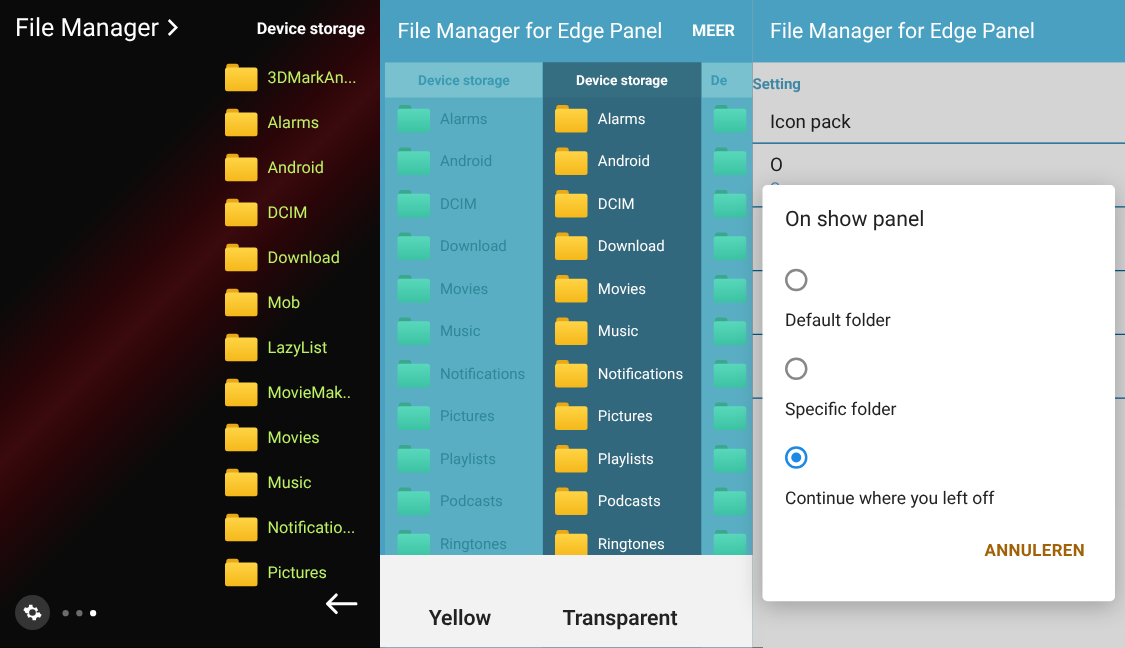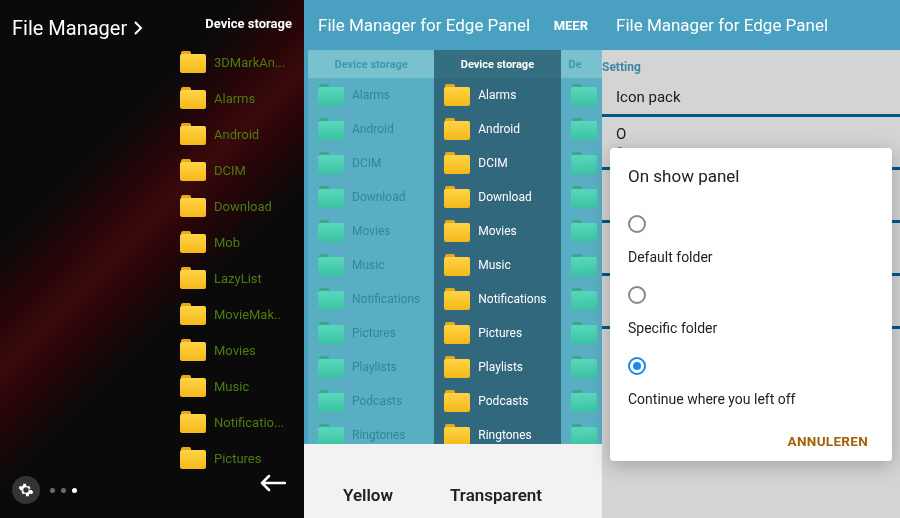--- a/index.html
+++ b/index.html
@@ -1,26 +1,26 @@
 <!DOCTYPE html>
 <html><head>
 <meta charset="utf-8">
 <style>
   * { margin: 0; padding: 0; box-sizing: border-box; font-family: -apple-system, BlinkMacSystemFont, "Segoe UI", Roboto, sans-serif; }
   body { width: 900px; height: 518px; overflow: hidden; display: flex; background: #000; }
   
   
   .p1 { width: 304px; height: 518px; position: relative; background: #0a0a0a; }
   .p1-bg { position: absolute; inset: 0; background: linear-gradient(135deg, #0a0a0a 0%, #0a0a0a 30%, #2a0508 40%, #3a0a0d 45%, #2a0508 50%, #0a0a0a 60%); }
-  .p1-head { position: absolute; top: 0; left: 0; right: 0; height: 44px; display: flex; align-items: flex-start; padding: 16px 12px; }
+  .p1-head { position: absolute; top: 0; left: 0; right: 0; height: 44px; display: flex; align-items: center; padding: 16px 12px; }
   .p1-title { color: #fff; font-size: 20px; font-weight: 400; display: flex; align-items: center; gap: 6px; }
   .p1-storage { position: absolute; top: 16px; right: 12px; color: #fff; font-size: 13px; font-weight: 700; }
   .p1-list { position: absolute; top: 44px; right: 0; width: 124px; height: calc(100% - 84px); overflow: hidden; }
   .p1-item { display: flex; align-items: center; height: 36px; gap: 8px; }
-  .p1-item-label { color: #4d7c0f; font-size: 13px; white-space: nowrap; overflow: hidden; text-overflow: ellipsis; max-width: 88px; }
+  .p1-item-label { color: #bef264; font-size: 13px; white-space: nowrap; overflow: hidden; text-overflow: ellipsis; max-width: 88px; }
   .p1-bottom { position: absolute; bottom: 8px; left: 0; right: 0; height: 40px; display: flex; align-items: center; padding: 0 12px; }
   .gear-btn { width: 28px; height: 28px; border-radius: 50%; background: rgba(80,80,80,.6); display: flex; align-items: center; justify-content: center; }
   .gear-btn svg { fill: #fff; }
   .dots { display: flex; gap: 6px; margin-left: 10px; align-items: center; }
   .dot { width: 5px; height: 5px; border-radius: 50%; background: rgba(255,255,255,.4); }
   .dot.on { background: #fff; }
   .back-btn { position: absolute; right: 18px; bottom: 14px; color: #fff; }
 
   
   .folder-y { width: 26px; height: 22px; position: relative; }
@@ -51,26 +51,26 @@
   .p2-foot-label { flex:1; display:flex; align-items:center; justify-content:center; font-size:17px; color:#222; font-weight:600; position:relative; }
   .p2-tri { position:absolute; bottom:46px; left:0; right:0; height:28px; overflow:hidden; pointer-events:none; }
   .p2-tri::before { content:""; position:absolute; left:-20px; right:-20px; bottom:-70px; height:140px; background:#f2f2f2; transform:rotate(-8deg); }
 
   
   .p3 { width: 298px; height: 518px; background: #fafafa; position: relative; }
   .p3-head { height:50px; background:#4aa0c1; display:flex; align-items:center; padding:0 14px; }
   .p3-title { color:#fff; font-size:17px; }
   .p3-body { position:absolute; top:50px; left:0; right:0; bottom:0; }
   .p3-section-head { font-size:12px; color:#4aa0c1; font-weight:700; padding:10px 0 6px; }
-  .p3-row { padding:8px 14px; border-bottom:3px solid #0369a1; }
+  .p3-row { padding:8px 14px; border-bottom:1px solid #0369a1; }
   .p3-row .lbl { font-size:15px; color:#222; }
   .p3-row .sub { font-size:12px; color:#4aa0c1; margin-top:2px; }
   
   .scrim { position:absolute; inset:50px 0 0 0; background:rgba(0,0,0,.15); }
-  .dialog { position:absolute; top:148px; left:8px; right:8px; background:#fff; border-radius:4px; box-shadow:0 4px 20px rgba(0,0,0,.25); padding:18px 18px 4px; }
+  .dialog { position:absolute; top:148px; left:8px; right:8px; background:#fff; border-radius:4px; box-shadow:0 4px 20px rgba(0,0,0,.25); padding:18px 18px 24px; }
   .dlg-title { font-size:17px; color:#222; margin-bottom:18px; }
   .dlg-opt { display:flex; align-items:flex-start; gap:16px; padding:10px 0;flex-direction:column; }
   .radio { width:18px; height:18px; min-width:18px; border:2px solid #888; border-radius:50%; margin-top:1px; position:relative; }
   .radio.sel { border-color:#1e88e5; }
   .radio.sel::after { content:""; position:absolute; inset:3px; border-radius:50%; background:#1e88e5; }
   .dlg-opt-label { font-size:14px; color:#222; }
   .dlg-actions { display:flex; justify-content:flex-end; margin-top:8px; }
   .dlg-btn { font-size:13.5px; font-weight:700; color:#a16207; padding:8px 6px; letter-spacing:.3px; }
 </style>
 </head>

